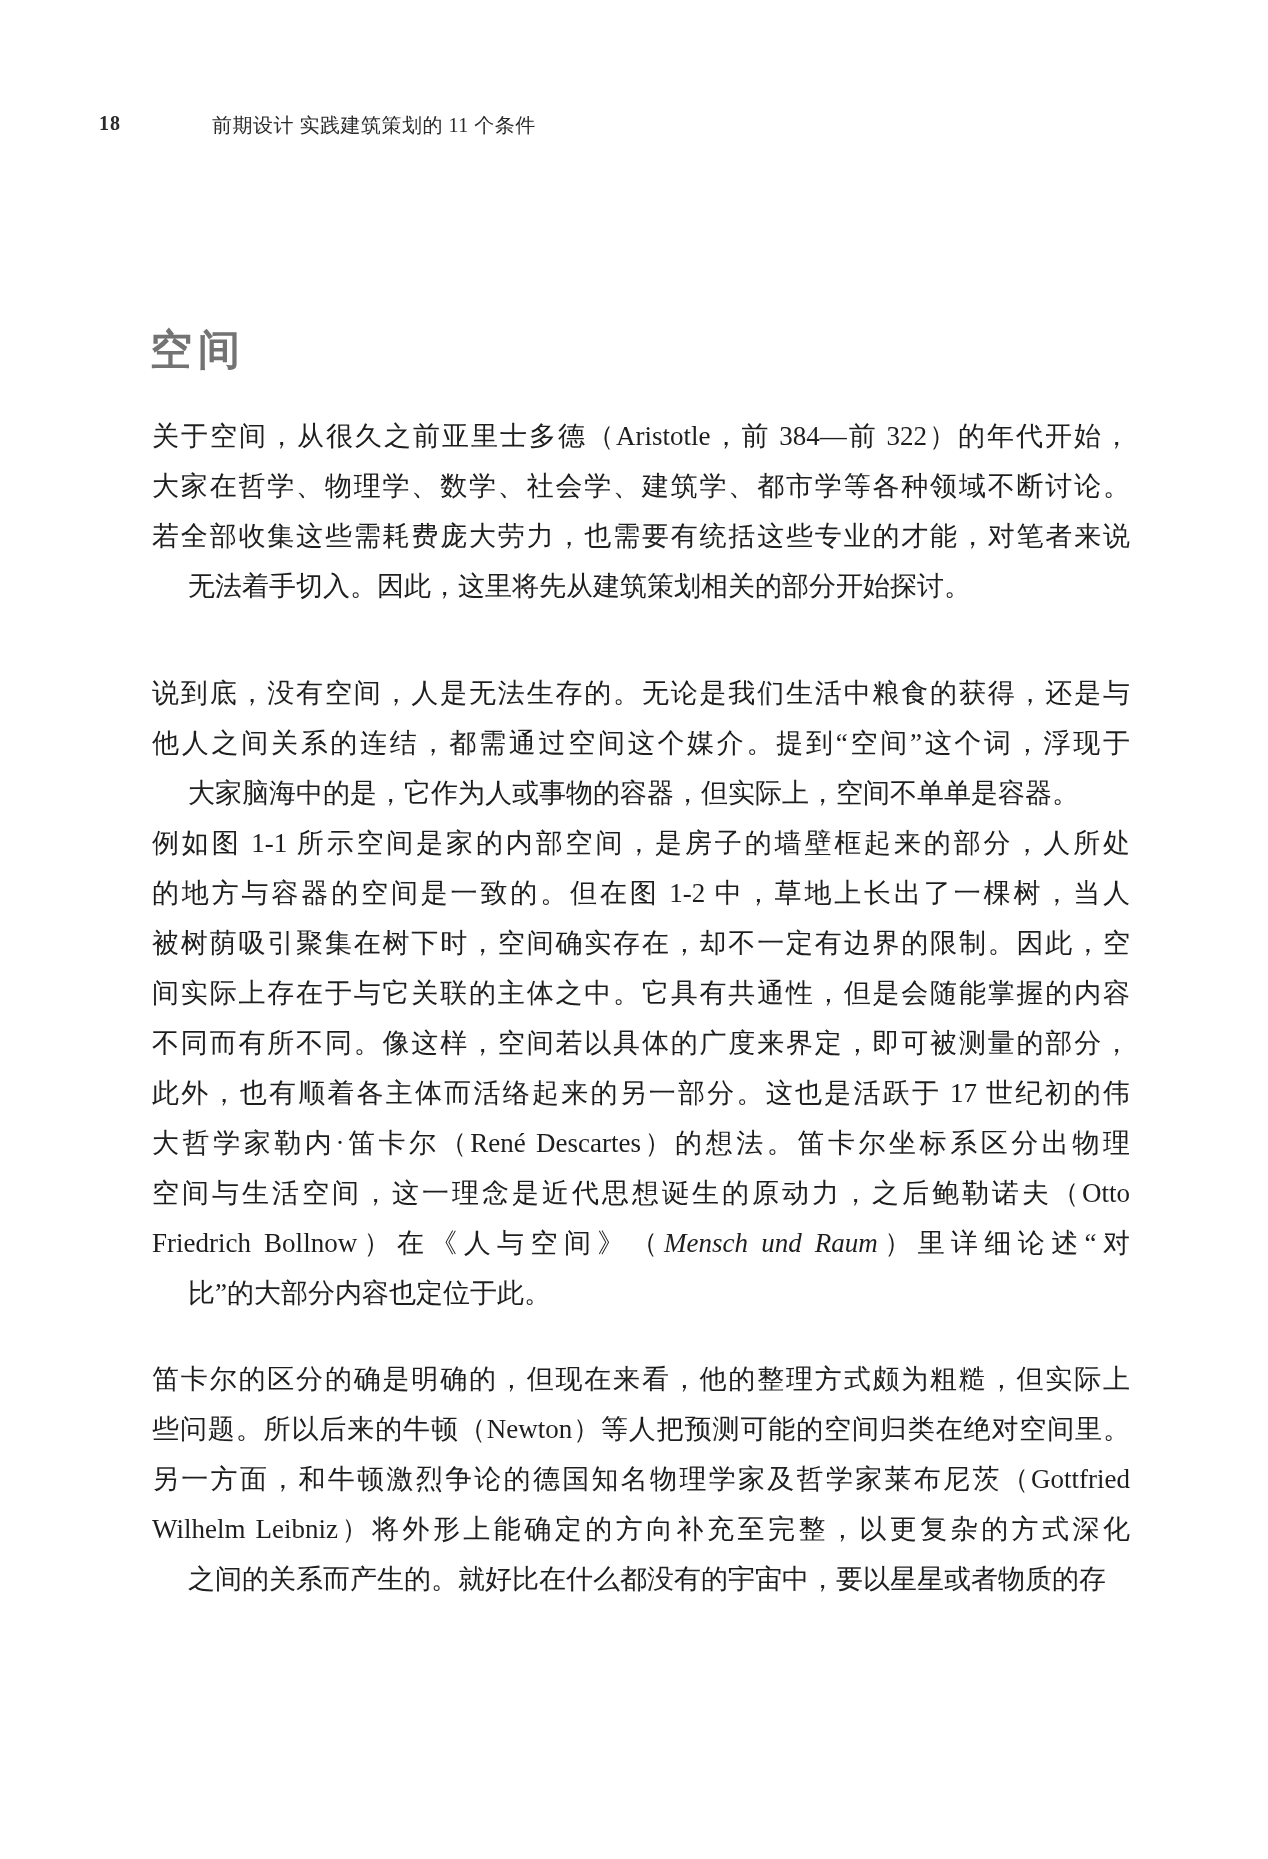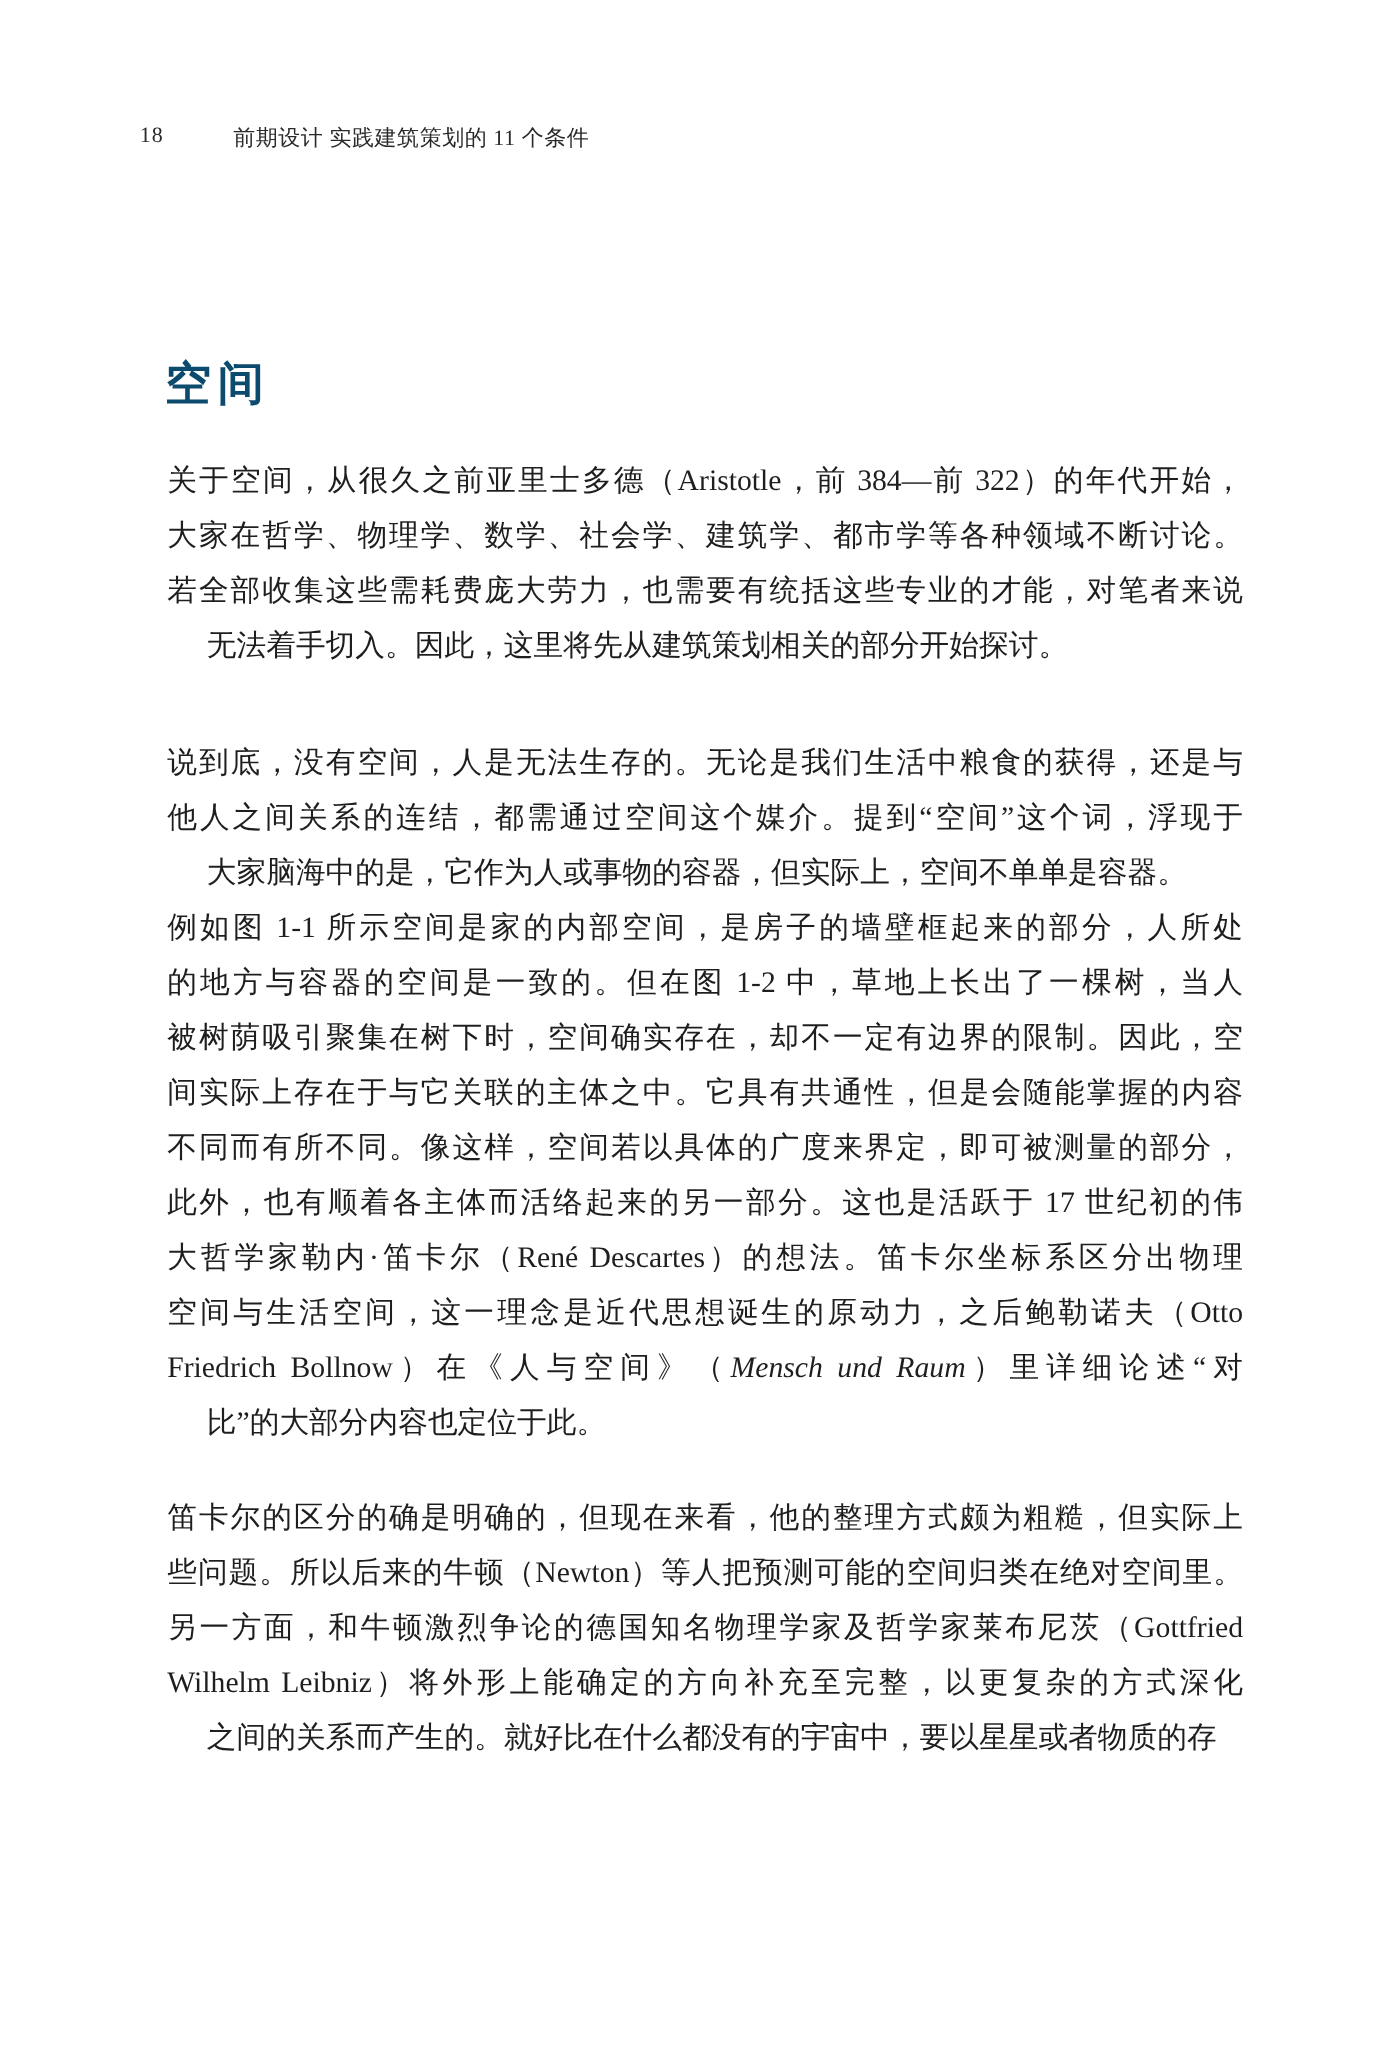--- a/index.html
+++ b/index.html
@@ -16,42 +16,43 @@
     position: absolute;
     top: 112px;
     left: 0;
     width: 1268px;
     height: 30px;
     font-size: 20px;
     color: #2a2a2a;
   }
   .page-num {
     position: absolute;
-    left: 127px;
+    left: 99px;
     top: 0;
     letter-spacing: 1px;
+    font-weight: bold;
   }
   .running-title {
     position: absolute;
     left: 180px;
     top: 0;
     letter-spacing: 0.5px;
     white-space: pre;
     margin-left: 32px;
   }
   .section-title {
     position: absolute;
     left: 150px;
     top: 326px;
     margin: 0;
     font-size: 42px;
     line-height: 1.15;
     font-weight: bold;
     letter-spacing: 6px;
-    color: #0c4a6e;
+    color: #737373;
   }
   .body-copy {
     position: absolute;
     left: 152px;
     top: 0;
     width: 978px;
     font-size: 27px;
   }
   .paragraph {
     position: absolute;

